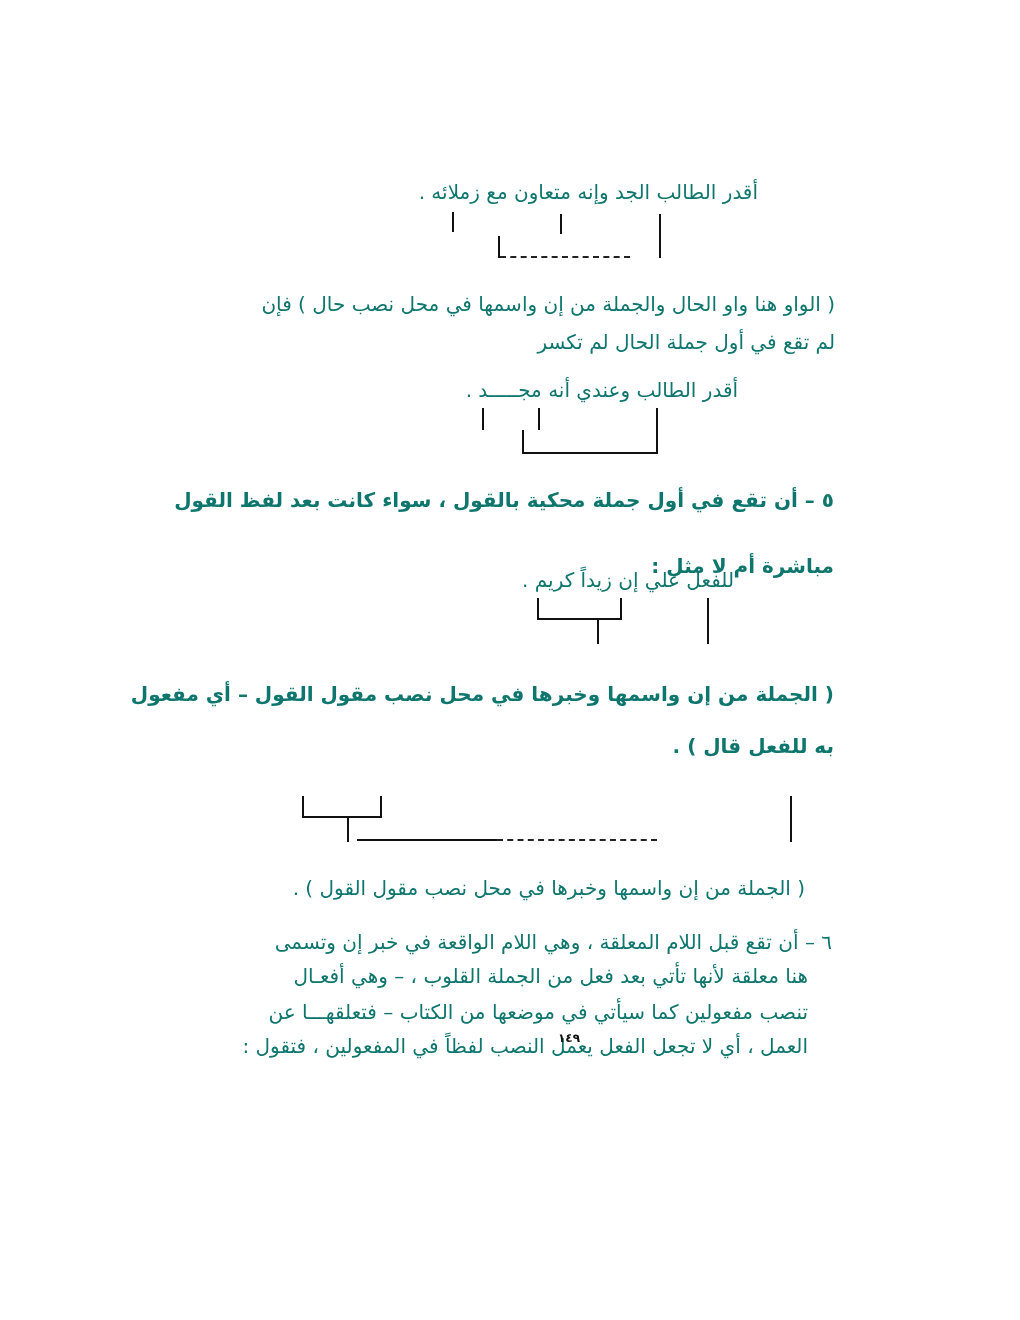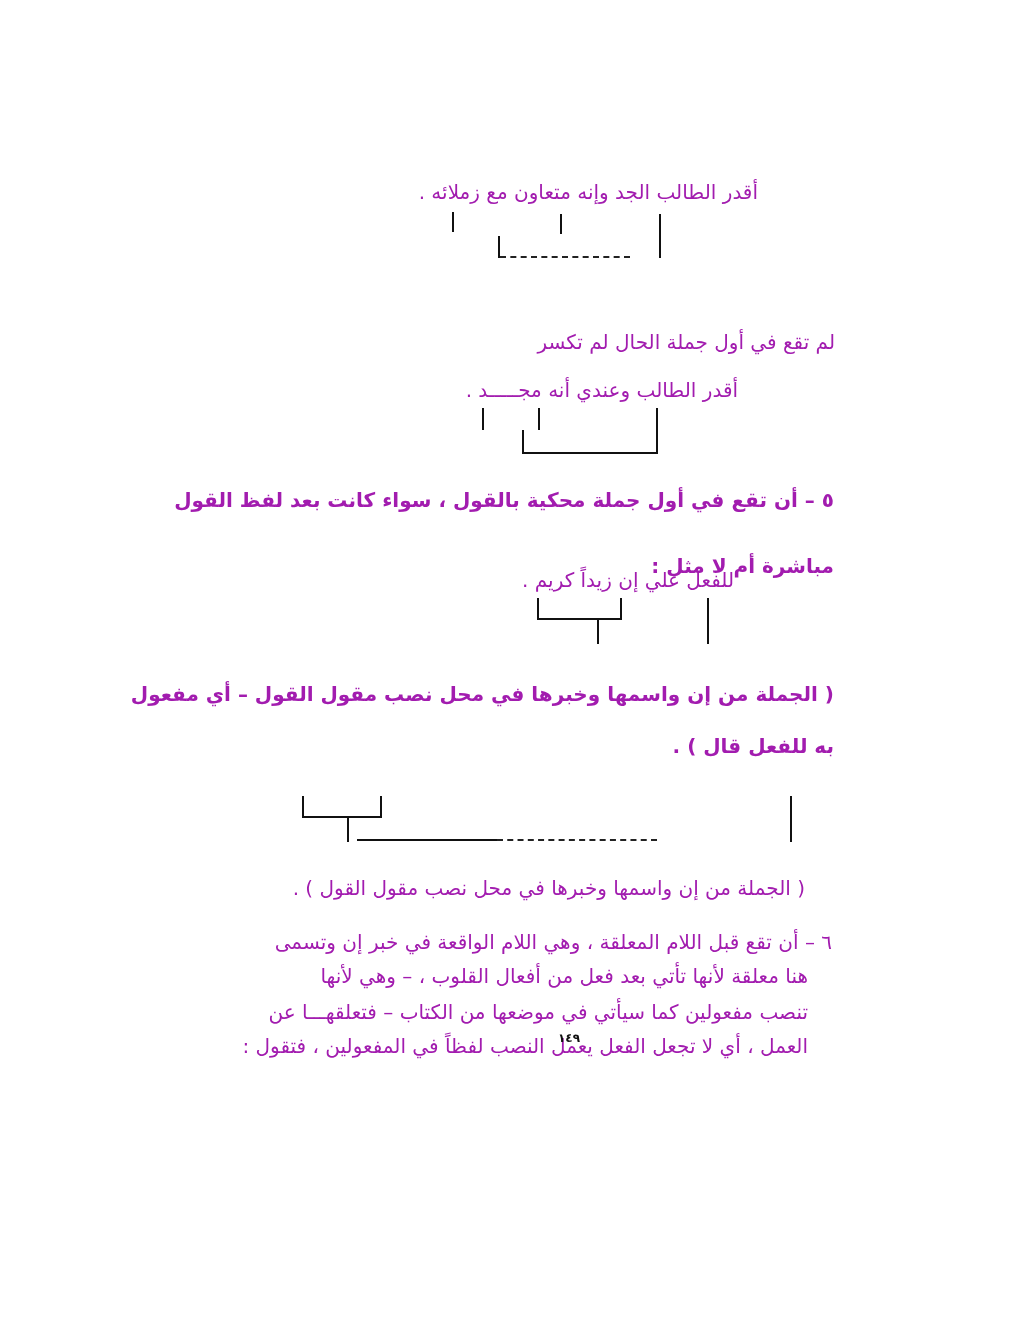--- a/index.html
+++ b/index.html
@@ -3,21 +3,21 @@
   <meta charset="utf-8">
   <style>
     html, body { margin: 0; padding: 0; background: #ffffff; }
     body {
       width: 1020px; height: 1320px; position: relative; overflow: hidden;
       font-family: "DejaVu Sans", sans-serif; color: #111111;
     }
     .page { position: absolute; left: 0; top: 0; width: 1020px; height: 1320px; }
     .line {
       position: absolute; direction: rtl; white-space: nowrap;
-      font-size: 20px; line-height: 28px; color: #a21caf;
+      font-size: 20px; line-height: 28px; color: #0f766e;
     }
     .para { text-align: justify; text-align-last: right; }
     .bold { font-weight: bold; }
     .example { font-size: 20px; }
     .vline { position: absolute; width: 2px; background: #111; }
     .hline { position: absolute; height: 2px; background: #111; }
     .dashed { position: absolute; height: 0; border-top: 2px dashed #222; }
     .page-number {
       position: absolute; left: 440px; top: 1031px; width: 140px;
       text-align: right; font-size: 12px; font-weight: bold; direction: rtl;
@@ -28,20 +28,21 @@
 
 <div class="page">
 
   <div class="line example" style="right:262px; top:178px;">أقدر الطالب الجد وإنه متعاون مع زملائه .</div>
   <div class="vline" style="left:452px; top:212px; height:20px;"></div>
   <div class="vline" style="left:560px; top:214px; height:20px;"></div>
   <div class="vline" style="left:659px; top:214px; height:44px;"></div>
   <div class="vline" style="left:498px; top:236px; height:22px;"></div>
   <div class="dashed" style="left:500px; top:256px; width:130px;"></div>
 
+  <div class="line para" style="right:185px; top:290px; width:646px;">( الواو هنا واو الحال والجملة من إن واسمها في محل نصب حال ) فإن</div>
   <div class="line example" style="right:282px; top:376px;">أقدر الطالب وعندي أنه مجـــــد .</div>
 
   <div class="line" style="right:185px; top:328px;">لم تقع في أول جملة الحال لم تكسر</div>
   <div class="vline" style="left:482px; top:408px; height:22px;"></div>
   <div class="vline" style="left:538px; top:408px; height:22px;"></div>
   <div class="vline" style="left:656px; top:408px; height:46px;"></div>
   <div class="vline" style="left:522px; top:430px; height:24px;"></div>
   <div class="hline" style="left:522px; top:452px; width:136px;"></div>
 
   <div class="line para bold" style="right:186px; top:486px; width:636px;">٥ – أن تقع في أول جملة محكية بالقول ، سواء كانت بعد لفظ القول</div>
@@ -61,18 +62,18 @@
   <div class="vline" style="left:380px; top:796px; height:22px;"></div>
   <div class="hline" style="left:302px; top:816px; width:80px;"></div>
   <div class="vline" style="left:347px; top:818px; height:24px;"></div>
   <div class="hline" style="left:357px; top:839px; width:140px;"></div>
   <div class="dashed" style="left:497px; top:839px; width:160px;"></div>
   <div class="vline" style="left:790px; top:796px; height:46px;"></div>
 
   <div class="line" style="right:215px; top:874px;">( الجملة من إن واسمها وخبرها في محل نصب مقول القول ) .</div>
 
   <div class="line para" style="right:188px; top:928px; width:646px;">٦ – أن تقع قبل اللام المعلقة ، وهي اللام الواقعة في خبر إن وتسمى</div>
-  <div class="line para" style="right:212px; top:962px; width:622px;">هنا معلقة لأنها تأتي بعد فعل من أفعال القلوب ، – وهي لأنها</div>
+  <div class="line para" style="right:212px; top:962px; width:622px;">هنا معلقة لأنها تأتي بعد فعل من الجملة القلوب ، – وهي أفعـال</div>
   <div class="line para" style="right:212px; top:1032px; width:622px;">العمل ، أي لا تجعل الفعل يعمل النصب لفظاً في المفعولين ، فتقول :</div>
   <div class="line para" style="right:212px; top:998px; width:622px;">تنصب مفعولين كما سيأتي في موضعها من الكتاب – فتعلقهـــا عن</div>
 
   <div class="page-number">١٤٩</div>
 </div>
 
 </body></html>

